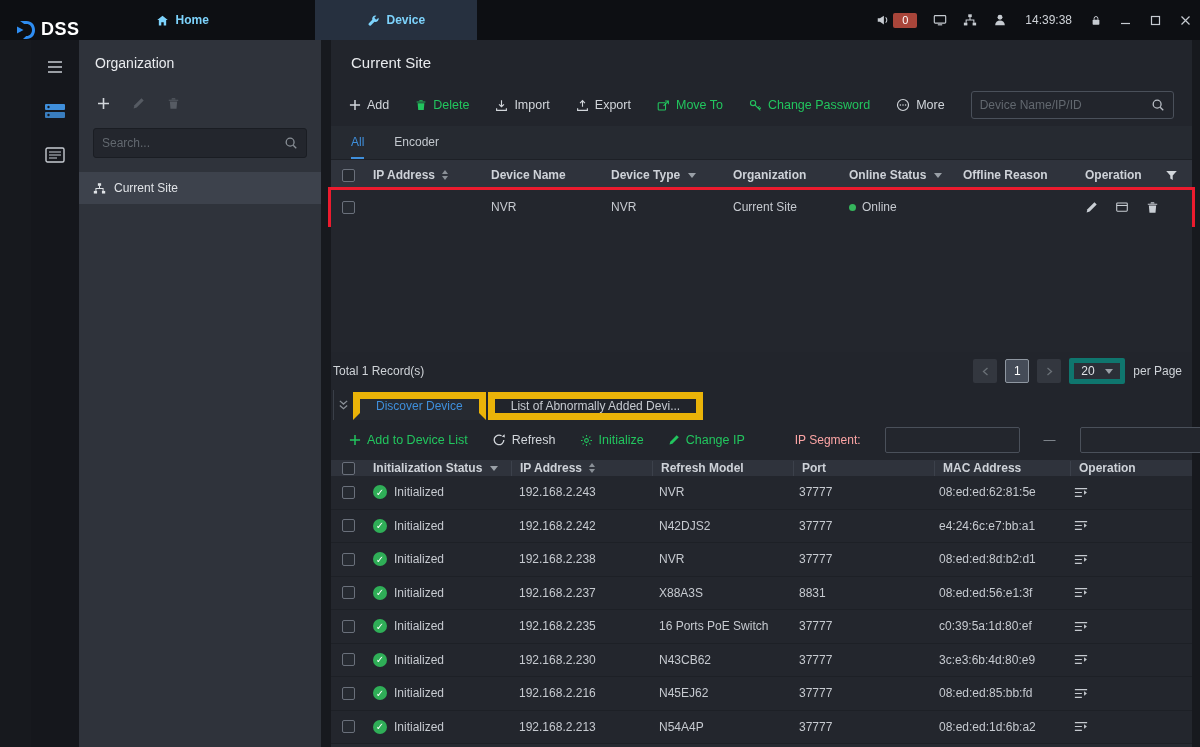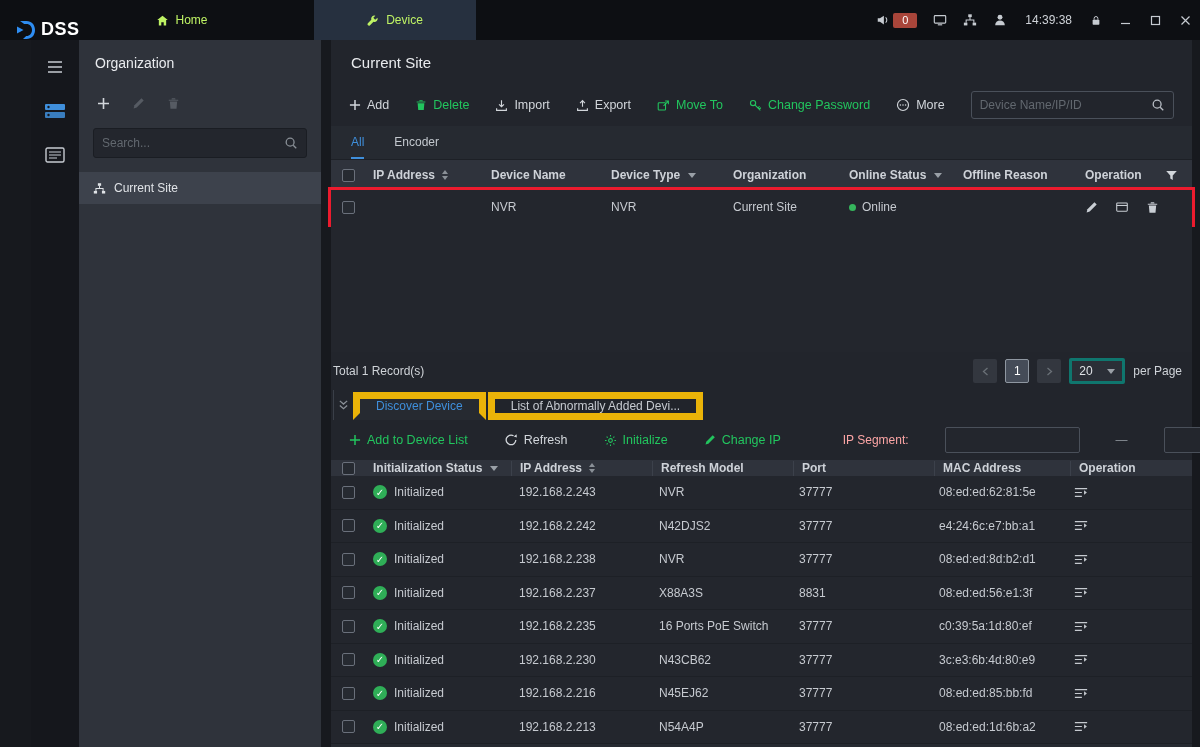--- a/index.html
+++ b/index.html
@@ -4,21 +4,21 @@
 <style>
   * { margin:0; padding:0; box-sizing:border-box; }
   html,body { width:1200px; height:747px; overflow:hidden; background:#17191e;
     font-family:"Liberation Sans","DejaVu Sans",sans-serif; font-size:12px; color:#cfd3d8; }
   svg { display:block; }
 
   
   .titlebar { height:40px; background:#0d0f13; display:flex; align-items:flex-end; }
   .logo { display:flex; align-items:center; gap:5px; padding:0 16px; }
   .logo-text { font-size:18px; font-weight:bold; color:#fff; letter-spacing:.5px; }
-  .tb-tab { height:100%; display:flex; align-items:center; gap:7px; padding:16px 22px; color:#bef264; cursor:pointer; }
+  .tb-tab { height:100%; display:flex; align-items:center; gap:7px; padding:16px 22px; color:#7dd3fc; cursor:pointer;font-weight:bold; }
   .tb-tab.home { margin-left:38px; }
   .tb-tab.device { margin-left:84px; background:#26303f; width:162px; justify-content:center; }
   .tb-right { margin-left:auto; display:flex; align-items:center; }
   .tb-ic { height:40px; display:flex; align-items:center; padding:0 8px; color:#c6cbd1; cursor:pointer; }
   .badge { background:#a8453a; color:#fff; min-width:24px; height:15px; border-radius:2px;
     display:flex; align-items:center; justify-content:center; font-size:11px; margin-left:3px; padding:0 4px; }
   .tb-time { padding:0 10px; }
   .win-btn { width:30px; height:40px; display:flex; align-items:center; justify-content:center; color:#c6cbd1; cursor:pointer; }
 
   
@@ -82,34 +82,34 @@
     border-top:5px solid #9aa0a7; margin-left:8px; }
 
   .checkbox { width:13px; height:13px; border:1px solid #6a707b; border-radius:2px; background:#262a31; display:inline-block; cursor:pointer; }
 
   .records { height:38px; display:flex; align-items:center; padding:0 10px 0 2px; color:#cfd3d8; }
   .pager { margin-left:auto; display:flex; align-items:center; gap:8px; }
   .pg-btn { width:24px; height:24px; background:#33373f; border-radius:2px; display:flex; align-items:center;
     justify-content:center; color:#6a7077; cursor:pointer; }
   .pg-cur { width:24px; height:24px; border:1px solid #8f97a1; background:#454c58; color:#fff; display:flex;
     align-items:center; justify-content:center; border-radius:2px; cursor:pointer; }
-  .pg-select { width:56px; height:26px; background:#2b2f37; border:3px solid #0f766e; border-radius:2px;
+  .pg-select { width:56px; height:26px; background:#2b2f37; border:5px solid #0f766e; border-radius:2px;
     display:flex; align-items:center; padding:0 7px; color:#e0e3e7; cursor:pointer; }
   .pg-select .caret { margin-left:auto; }
 
   
   .lower { flex:1; display:flex; flex-direction:column; min-height:0; }
   .lp-tabs { height:30px; display:flex; align-items:flex-end; padding-left:2px; }
   .collapse { width:20px; height:100%; display:flex; align-items:center; justify-content:center; color:#8a9097;
     border-left:1px solid #3a3f48; cursor:pointer; }
   .lp-tab { height:28px; display:flex; align-items:center; padding:0 16px; border:7px solid #eab308;
     background:#21242b; color:#c6cad0; margin-right:2px; cursor:pointer; white-space:nowrap; }
   .lp-tab.active { background:#262a31; color:#3f8fdb; border-bottom-color:#262a31; }
 
-  .lp-toolbar { height:40px; display:flex; align-items:center; gap:36px; padding:0 18px; }
+  .lp-toolbar { height:40px; display:flex; align-items:center; gap:24px; padding:0 18px; }
   .ipseg-label { color:#fca5a5; margin-left:26px; white-space:nowrap; }
   .ipseg-input { width:135px; height:26px; background:#23262d; border:1px solid #4a505a; border-radius:2px;
     color:#cfd3d8; padding:0 6px; outline:none; font:inherit; }
   .dash { color:#8a9097; }
 
   .lp-table { flex:1; background:#262a31; display:flex; flex-direction:column; min-height:0; overflow:hidden; }
   .lthead { height:16px; background:#2f333c; display:flex; align-items:center; font-weight:bold; color:#ced2d8; flex:none; }
   .lthead .sep { border-right:1px solid #3c414b; height:15px; align-self:center; }
   .l-cb { width:34px; justify-content:center; flex:none; }
   .l-status { width:146px; flex:none; }

